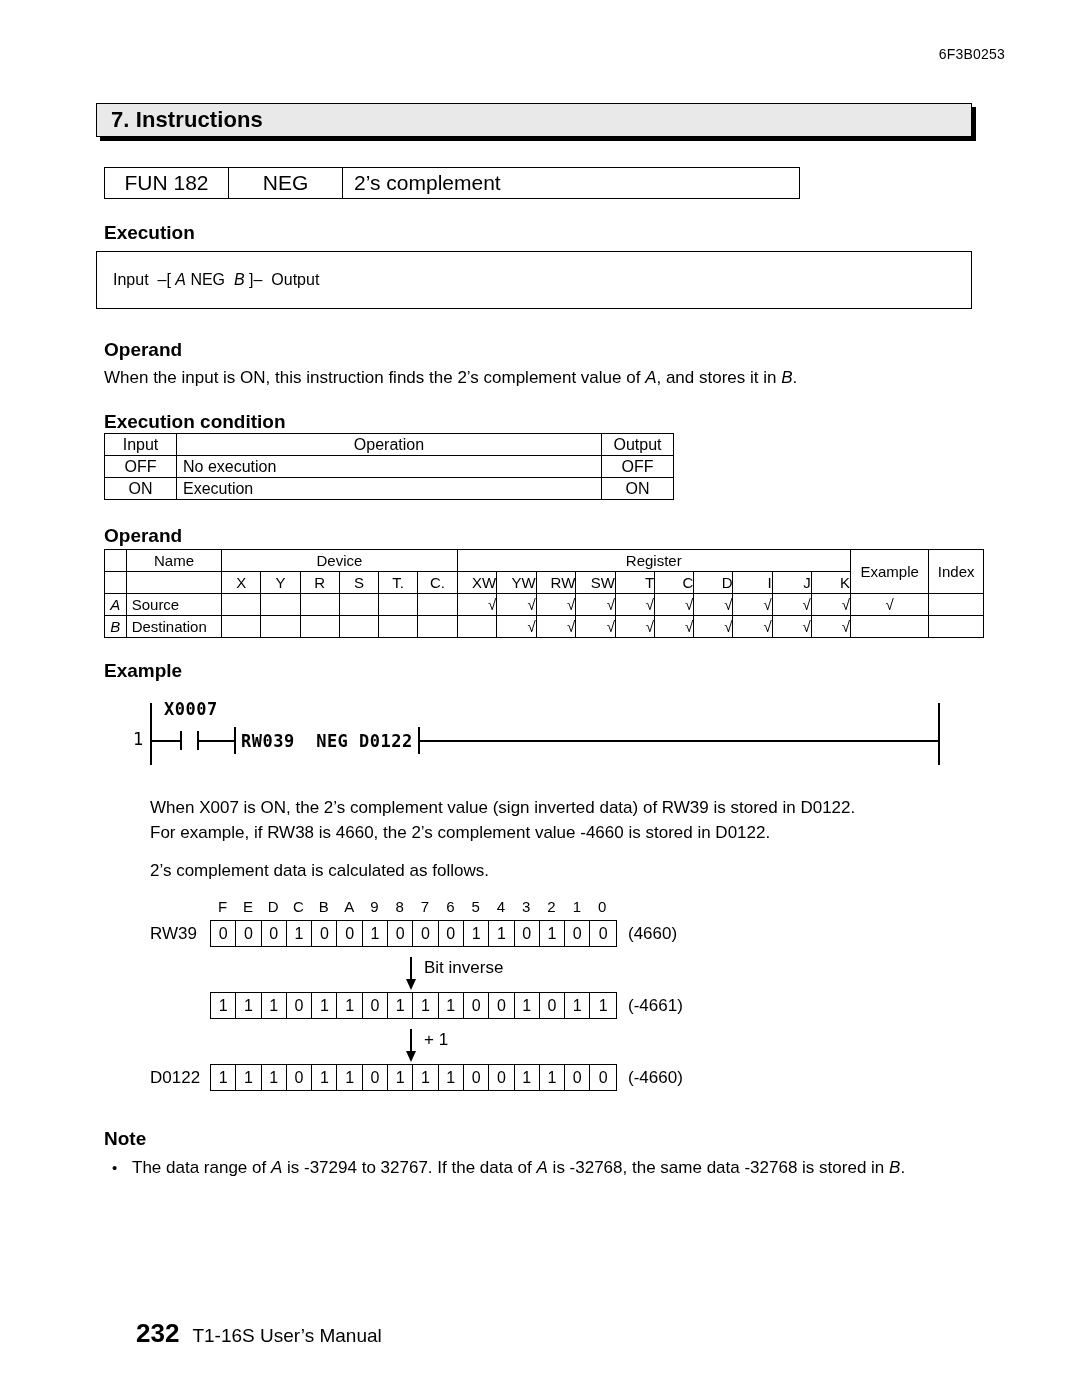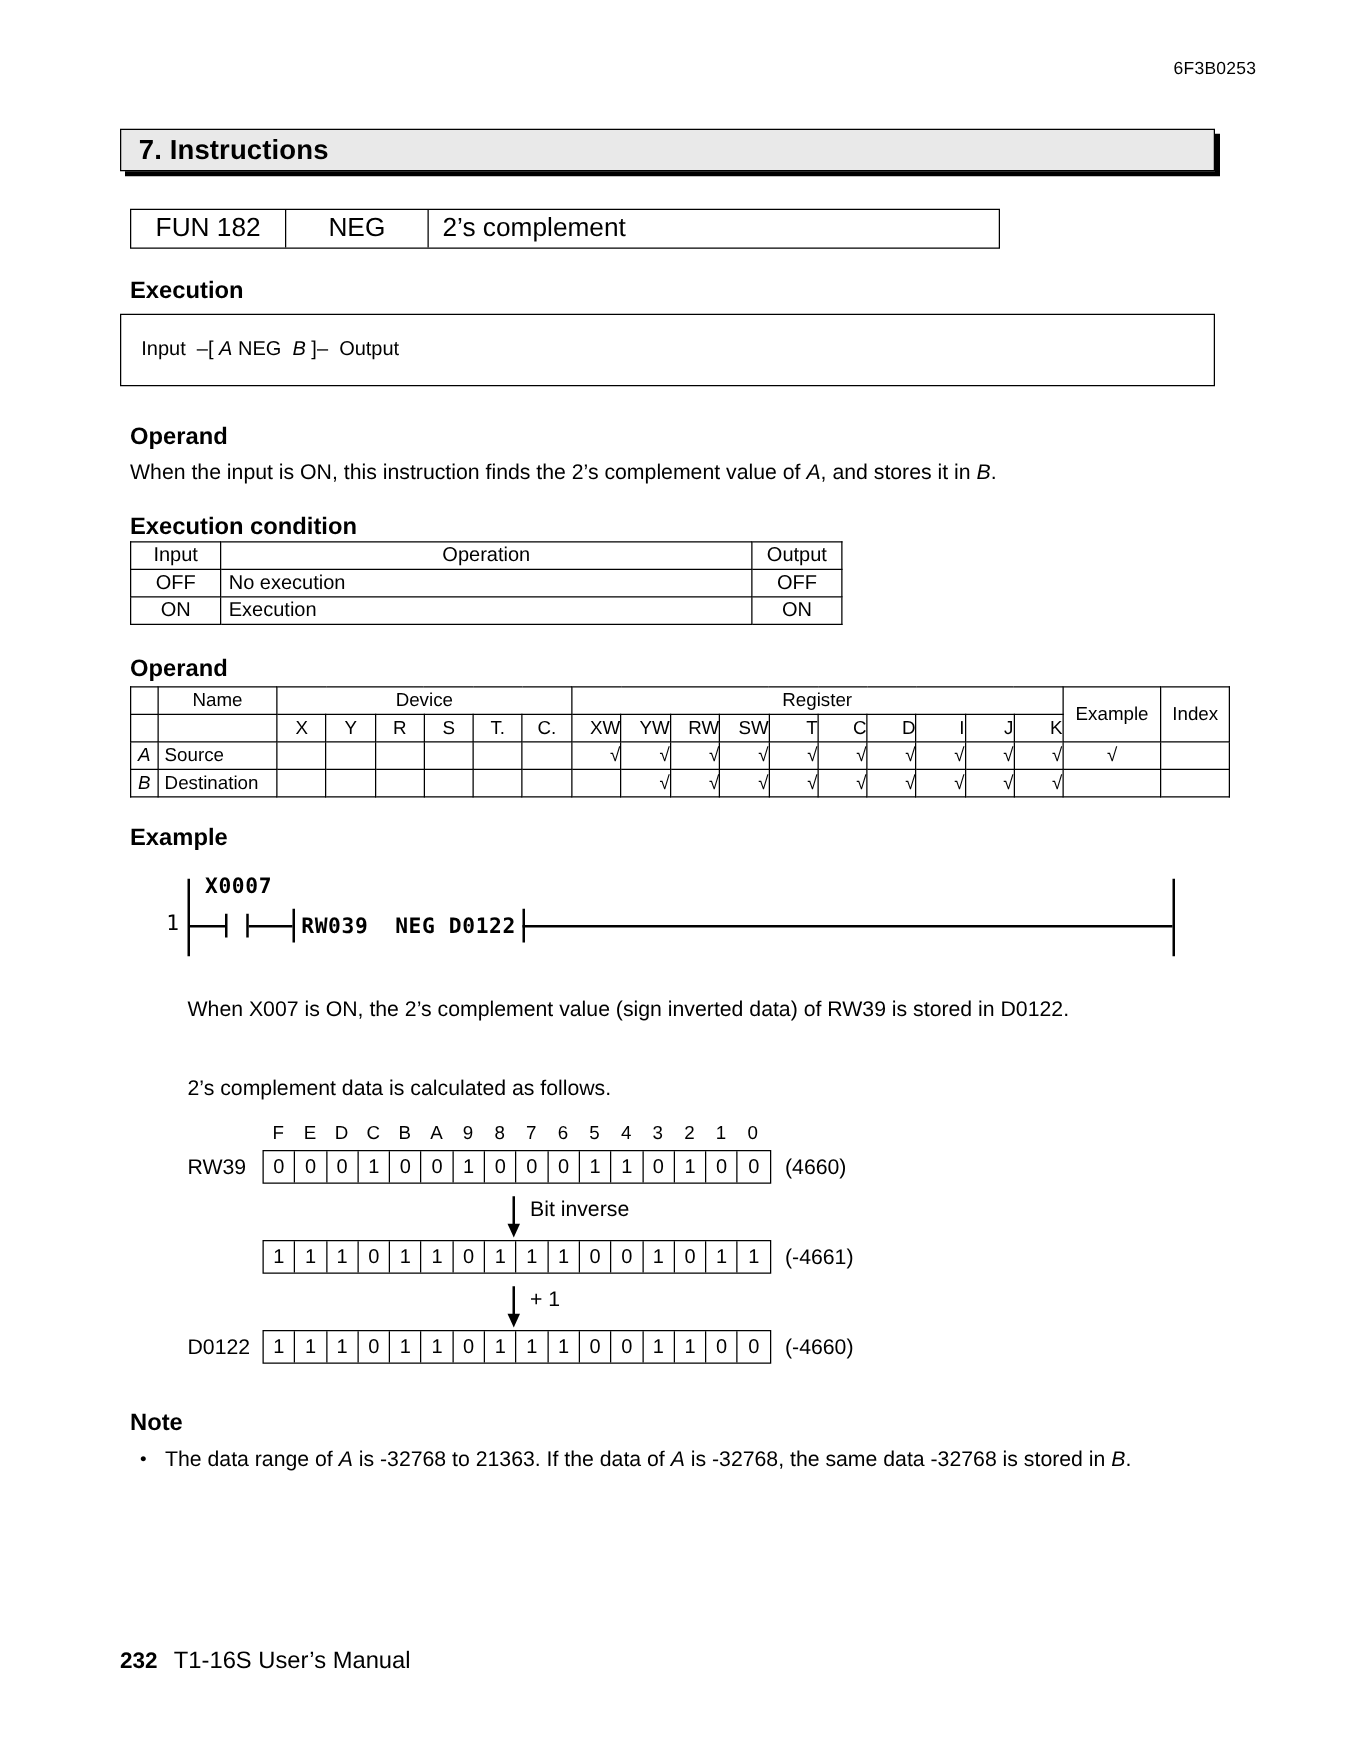--- a/index.html
+++ b/index.html
@@ -290,21 +290,21 @@
   .note-item .dot {
     position: absolute;
     left: 8px;
     top: 0px;
     font-size: 15px;
   }
   .note-item i { font-style: italic; }
 
   
   .footer { position: absolute; left: 96px; top: 1318px; display: flex; align-items: baseline; }
-  .footer .pageno { font-size: 18px; font-weight: bold; }
+  .footer .pageno { font-size: 26px; font-weight: bold; margin-left: 40px; }
   .footer .mantitle { font-size: 19px; margin-left: 13px; }
 </style>
 </head>
 <body>
 
 <div class="doc-code">6F3B0253</div>
 
 <div class="chapter-banner">
   <div class="label">7. Instructions</div>
 </div>
@@ -432,20 +432,21 @@
   <div class="wire" style="left:2px;  width:28px;"></div>
   <div class="bar" style="left:30px;"></div>
   <div class="bar" style="left:47px;"></div>
   <div class="wire" style="left:49px; width:35px;"></div>
   <div class="fbox" style="left:84px;">RW039  NEG D0122</div>
   <div class="wire" style="left:268px; right:2px;"></div>
 </div>
 
 <div class="para" style="left:150px; top:795px; width:830px;">
   <div>When X007 is ON, the 2’s complement value (sign inverted data) of RW39 is stored in D0122.</div>
+  <div>For example, if RW38 is 4660, the 2’s complement value -4660 is stored in D0122.</div>
 </div>
 <div class="para" style="left:150px; top:858px; width:830px;">2’s complement data is calculated as follows.</div>
 
 <div class="bitdiag">
 
   <div class="bit-row" style="height:22px;">
     <div class="bit-labels">
       <span>F</span>
       <span>E</span>
       <span>D</span>
@@ -547,20 +548,20 @@
       <span>0</span>
       <span>0</span>
     </div>
     <div class="bit-value">(-4660)</div>
   </div>
 </div>
 
 <div class="sec-head" style="top:1128px;">Note</div>
 <div class="note-list">
   <div class="note-item">
-    <span class="dot">•</span><span>The data range of </span><i>A</i><span> is -32768 to 21363. If the data of </span><i>A</i><span> is -32768, the same data -32768 is stored in </span><i>B</i><span>.</span>
+    <span class="dot">•</span><span>The data range of </span><i>A</i><span> is -37294 to 32767. If the data of </span><i>A</i><span> is -32768, the same data -32768 is stored in </span><i>B</i><span>.</span>
   </div>
 </div>
 
 <div class="footer">
   <div class="pageno">232</div>
   <div class="mantitle">T1-16S User’s Manual</div>
 </div>
 
 </body></html>

